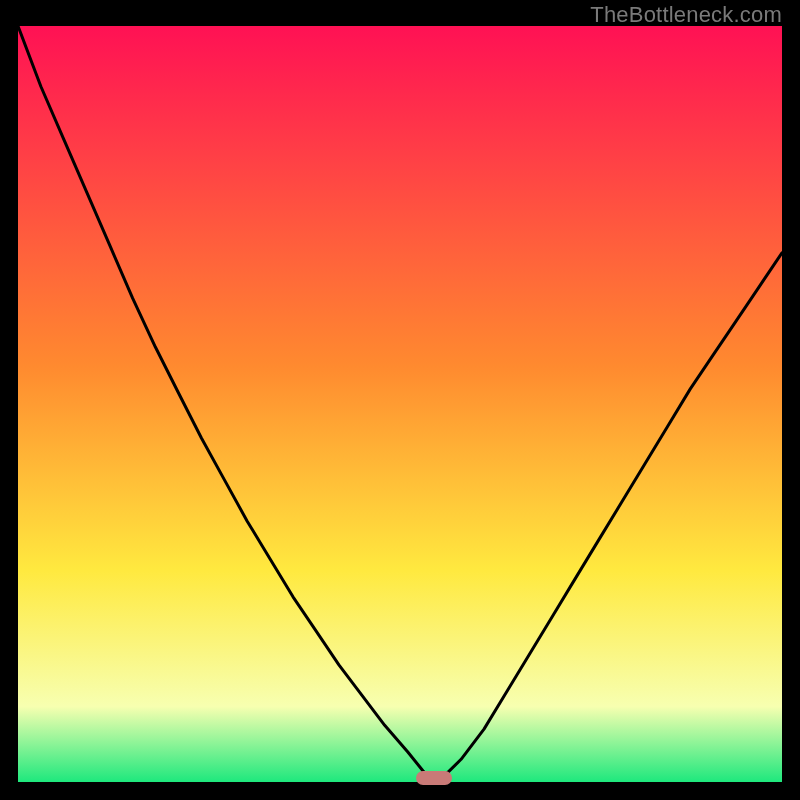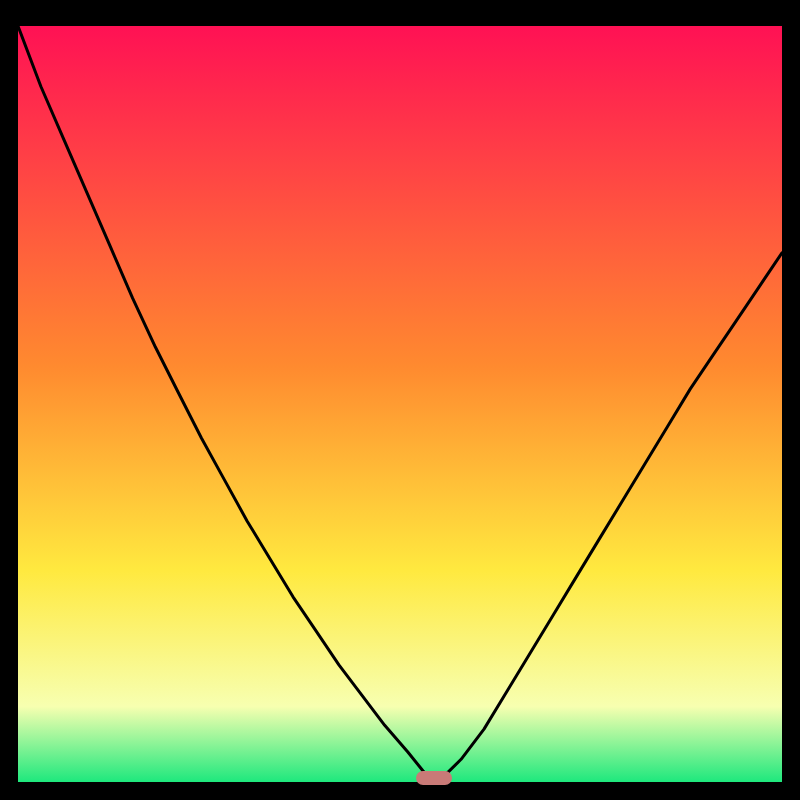--- a/index.html
+++ b/index.html
@@ -44,20 +44,21 @@
     height: 14px;
     border-radius: 7px;
     z-index: 5;
   }
 </style>
 </head>
 <body>
 
 <div class="frame">
 
+  <div class="watermark">TheBottleneck.com</div>
 
   <div class="plot-wrap">
     <svg id="plot-svg" width="764" height="756" viewBox="0 0 764 756">
       <defs>
         <linearGradient id="bg-grad" x1="0" y1="0" x2="0" y2="1">
           <stop id="g-top" offset="0%" stop-color="#ff1154"></stop>
           <stop id="g-mid1" offset="45%" stop-color="#ff8a2f"></stop>
           <stop id="g-mid2" offset="72%" stop-color="#ffe93f"></stop>
           <stop id="g-mid3" offset="90%" stop-color="#f7ffb0"></stop>
           <stop id="g-bot" offset="100%" stop-color="#1ee87d"></stop>

